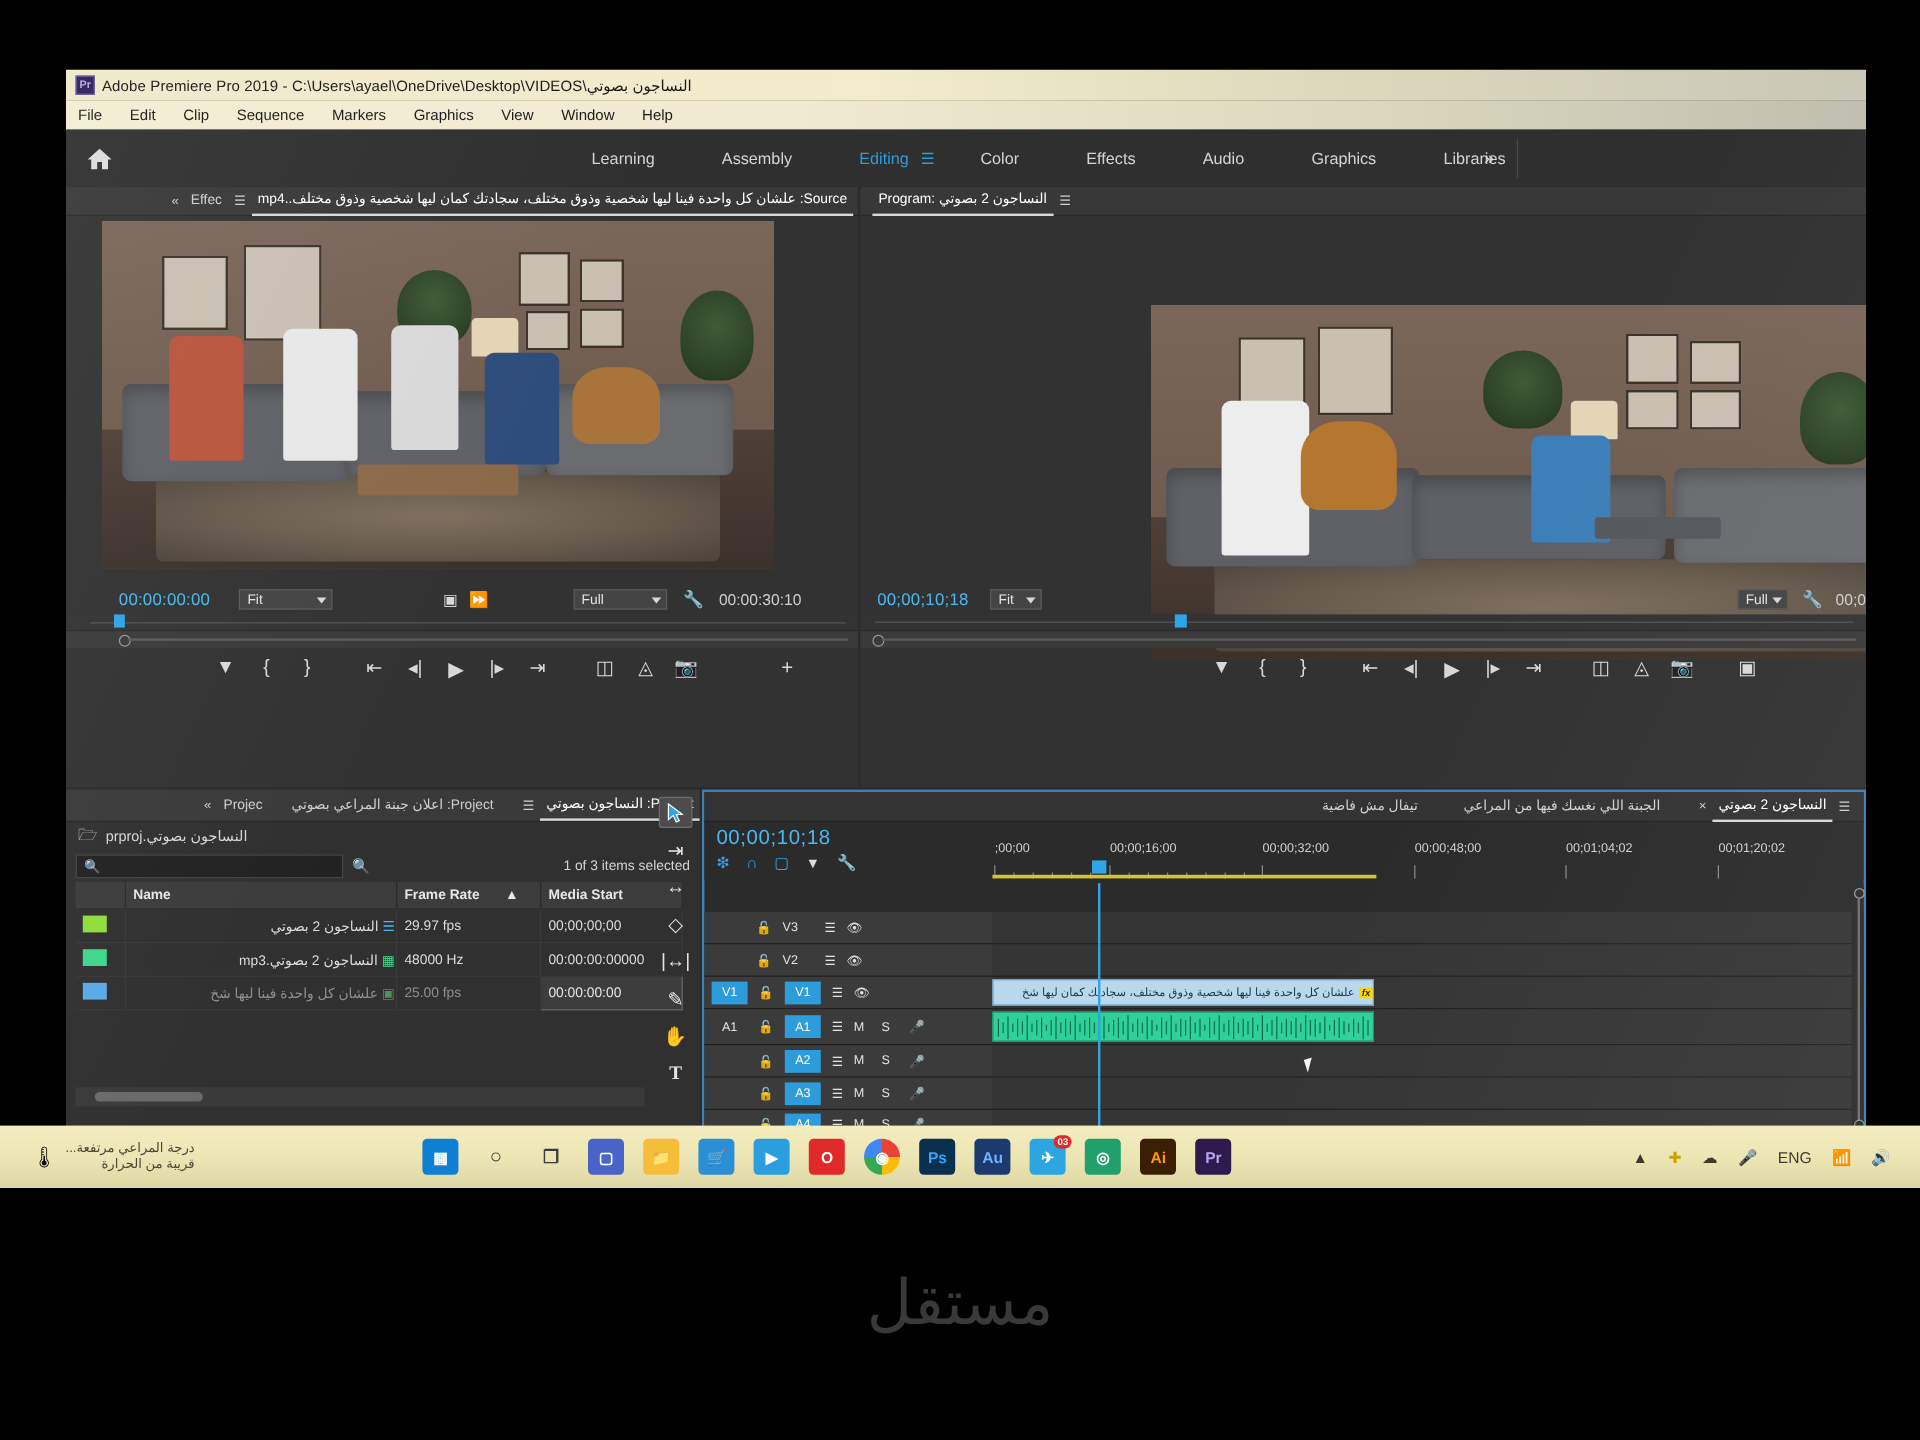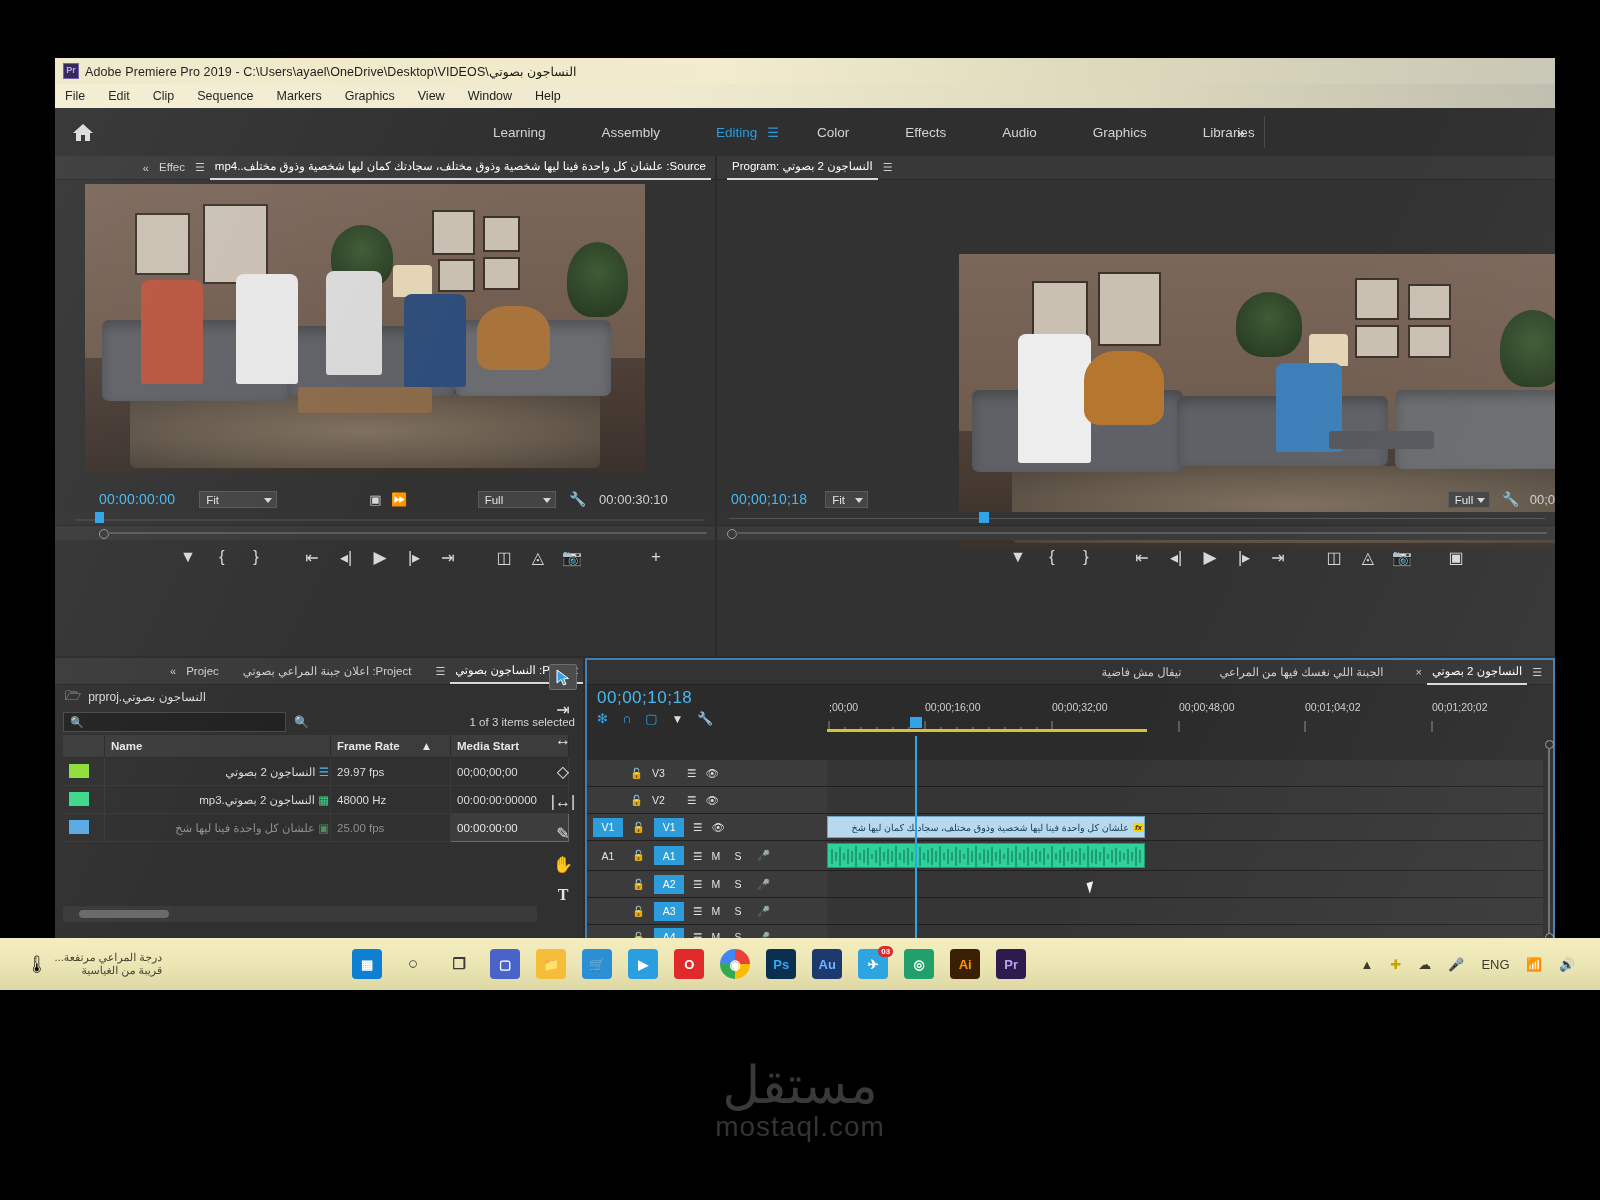--- a/index.html
+++ b/index.html
@@ -684,21 +684,21 @@
   </div>
 
   <div class="glare"></div>
   <div class="cursor"></div>
 
   <div id="taskbar">
     <div class="weather">
       <span style="font-size:17px;">🌡</span>
       <span class="weather-txt">
         <span>درجة المراعي مرتفعة...</span><br>
-        <span>قريبة من الغياسية</span>
+        <span>قريبة من الحرارة</span>
       </span>
     </div>
 
     <div class="tb-center">
       <span class="tbi" style="background:#0f7fd4;">▦</span>
       <span class="tbi" style="color:#3a3a3a;font-size:17px;">○</span>
       <span class="tbi" style="color:#3a3a3a;font-size:15px;">❐</span>
       <span class="tbi" style="background:#4a63c8;">▢</span>
       <span class="tbi" style="background:#f6bd3b;color:#5a4206;">📁</span>
       <span class="tbi" style="background:#2b8fd6;">🛒</span>
@@ -721,15 +721,14 @@
       <span>☁</span>
       <span style="color:#2a6fa8;">🎤</span>
       <span style="font-size:13px;">ENG</span>
       <span>📶</span>
       <span>🔊</span>
     </div>
   </div>
 
   <div class="wm">
     <div class="wm-ar">مستقل</div>
-    <div class="wm-en">mostaql.com</div>
   </div>
 </div>
 
 </body></html>

